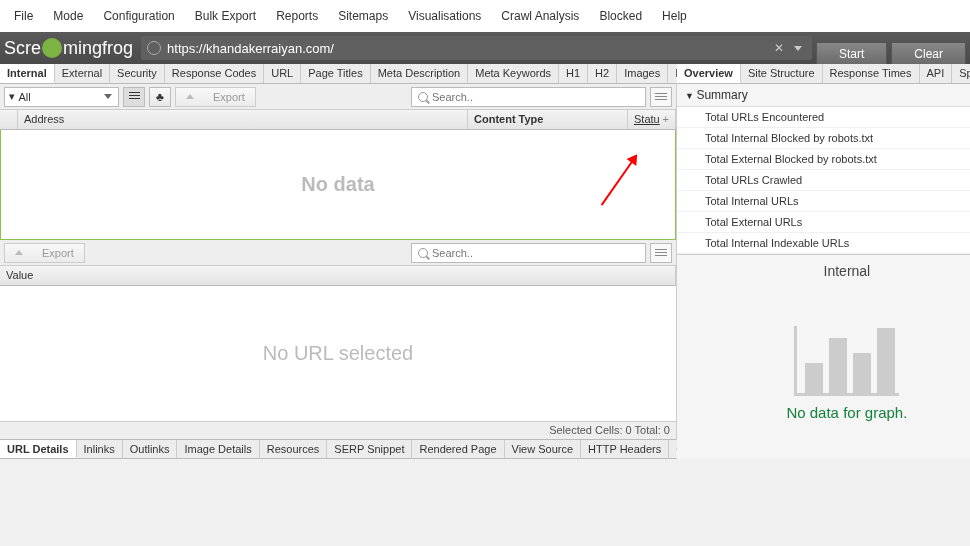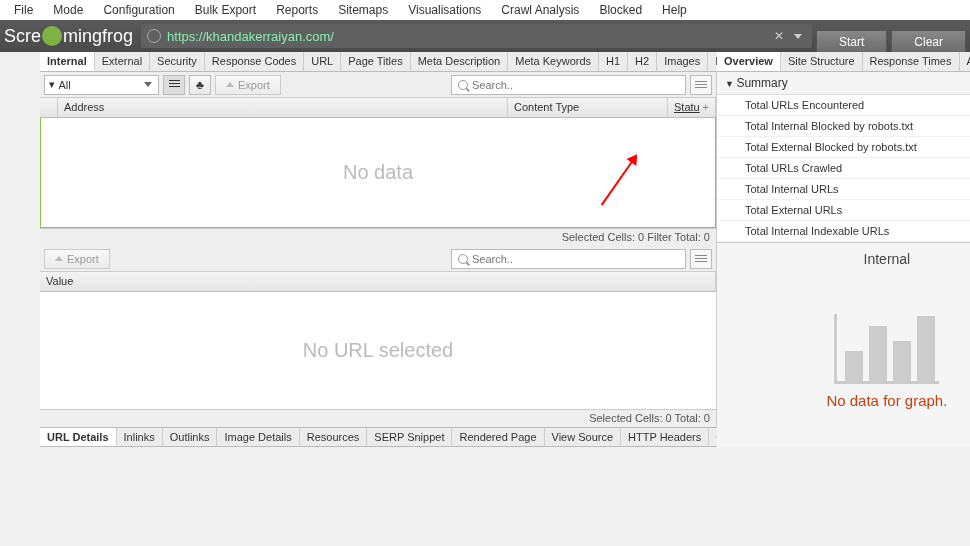--- a/index.html
+++ b/index.html
@@ -1,67 +1,67 @@
 <!DOCTYPE html>
 <html><head>
 <meta charset="utf-8">
 <style>
 * { margin:0; padding:0; box-sizing:border-box; font-family:Arial,sans-serif; }
 body { width:970px; height:546px; background:#f0f0f0; overflow:hidden; font-size:12px; color:#333; }
-.menubar { height:20px; background:#fff; display:flex; align-items:center; padding:4px 4px; gap:0; font-size:12px; }
+.menubar { height:20px; background:#fff; display:flex; align-items:center; padding:16px 4px; gap:0; font-size:12px; }
 .menubar span { padding:2px 10px; cursor:pointer; }
 .toolbar { height:32px; background:linear-gradient(#5a5a5a,#4a4a4a); display:flex; align-items:center; padding:0 4px; gap:4px; }
 .logo { color:#fff; font-size:18px; font-weight:400; letter-spacing:0; display:flex; align-items:center; padding:0 4px 0 0; }
 .logo b { font-weight:400; }
 .logo-icon { width:20px; height:20px; background:#7cb342; border-radius:50%; margin:0 1px; display:inline-block; position:relative; }
 .url-wrap { flex:1; display:flex; align-items:center; background:#606060; border-radius:2px; height:24px; padding:0 6px; color:#ddd; }
 .globe-icon { width:14px; height:14px; border:1.5px solid #aaa; border-radius:50%; margin-right:6px; position:relative; }
-.url-input { flex:1; background:transparent; border:none; color:#86efac; font-size:13px; outline:none; }
+.url-input { flex:1; background:transparent; border:none; color:#ffffff; font-size:13px; outline:none; }
 .url-x { color:#ccc; margin:0 6px; cursor:pointer; }
 .url-dd { width:0; height:0; border-left:4px solid transparent; border-right:4px solid transparent; border-top:5px solid #ccc; margin:0 4px; cursor:pointer; }
 .tbtn { height:24px; padding:0 22px; background:linear-gradient(#888,#6a6a6a); border:1px solid #555; color:#fff; font-size:12px; cursor:pointer; border-radius:1px;margin-top:12px; }
 .mode-ind { height:24px; flex:0 0 212px; background:#fff; border:1px solid #ccc; display:flex; align-items:center; justify-content:center; font-size:12px; }
-.main { display:flex; height:395px;margin-left:40px; }
+.main { display:flex; height:395px; }
 .left { width:677px; display:flex; flex-direction:column; border-right:1px solid #ccc; }
 .right { flex:1; display:flex; flex-direction:column; background:#f5f5f5; }
 .tabs, .rtabs, .btabs { display:flex; background:#e8e8e8; border-bottom:1px solid #bbb; font-size:11px; height:20px; }
 .tab, .rtab, .btab { padding:3px 7px; border-right:1px solid #ccc; background:#ececec; cursor:pointer; white-space:nowrap; }
 .tab.active, .rtab.active, .btab.active { background:#fff; border-bottom:1px solid #fff; font-weight:bold; position:relative; top:0; }
 .tab-dd { width:16px; display:flex; align-items:center; justify-content:center; }
 .tab-dd::after { content:''; border-left:4px solid transparent; border-right:4px solid transparent; border-top:5px solid #666; }
 .filter-row { height:26px; display:flex; align-items:center; padding:2px 4px; gap:4px; background:#eee; border-bottom:1px solid #ccc; }
 .filter-sel { width:115px; height:20px; border:1px solid #bbb; background:#fff; display:flex; align-items:center; padding:0 4px; font-size:11px; position:relative; }
 .filter-sel .fi { margin-right:4px; }
 .filter-sel::after { content:''; position:absolute; right:6px; border-left:4px solid transparent; border-right:4px solid transparent; border-top:5px solid #666; }
 .icon-btn { width:22px; height:20px; border:1px solid #bbb; background:linear-gradient(#fafafa,#e8e8e8); display:flex; align-items:center; justify-content:center; cursor:pointer; }
 .icon-btn.active { background:#ddd; }
 .list-icon { width:11px; height:9px; background:repeating-linear-gradient(#333,#333 1px,transparent 1px,transparent 3px); }
-.export-btn { height:20px; padding:0 10px; border:1px solid #ccc; background:linear-gradient(#f8f8f8,#ebebeb); color:#999; font-size:11px; display:flex; align-items:center; gap:4px; cursor:pointer; }
+.export-btn { height:20px; padding:0 10px; border:1px solid #ccc; background:linear-gradient(#f8f8f8,#ebebeb); color:#999; font-size:11px; display:flex; align-items:center; gap:19px; cursor:pointer; }
 .up-icon { width:0; height:0; border-left:4px solid transparent; border-right:4px solid transparent; border-bottom:5px solid #bbb; }
 .search-wrap { flex:1; height:20px; border:1px solid #bbb; background:#fff; display:flex; align-items:center; padding:0 6px; margin-left:4px; }
 .mag-icon { width:10px; height:10px; border:1.5px solid #999; border-radius:50%; position:relative; margin-right:4px; }
 .mag-icon::after { content:''; position:absolute; width:4px; height:1.5px; background:#999; transform:rotate(45deg); bottom:-2px; right:-3px; }
 .search-input { flex:1; border:none; outline:none; font-size:11px; color:#999; }
 .opt-btn { width:22px; height:20px; border:1px solid #bbb; background:#f8f8f8; display:flex; align-items:center; justify-content:center; }
 .opt-icon { width:12px; height:8px; background:repeating-linear-gradient(#888,#888 1px,transparent 1px,transparent 3px); position:relative; }
 .grid-head { height:20px; background:linear-gradient(#f4f4f4,#e4e4e4); border-bottom:1px solid #bbb; display:flex; font-size:11px; }
 .gh-cell { padding:3px 6px; border-right:1px solid #ccc; }
-.gh1 { width:18px; } .gh2 { flex:1; } .gh3 { width:160px; } .gh4 { width:48px;text-decoration:underline; }
+.gh1 { width:18px; } .gh2 { flex:1; } .gh3 { width:160px;font-weight:bold; } .gh4 { width:48px;text-decoration:underline; }
 .plus { float:right; color:#888; }
-.grid-body { flex:1; background:#fff; display:flex; align-items:center; justify-content:center; color:#bbb; font-size:20px; border:1px solid #8bc34a; border-top:none; }
+.grid-body { flex:1; background:#fff; display:flex; align-items:center; justify-content:center; color:#bbb; font-size:20px; border:1px solid #8bc34a; border-top:none;font-weight:bold; }
 .grid-body2 { flex:1; background:#fff; display:flex; align-items:center; justify-content:center; color:#bbb; font-size:20px; }
 .status-row { height:18px; background:#eee; border-top:1px solid #ccc; text-align:right; padding:2px 6px; font-size:11px; color:#555; }
 .btabs { border-top:1px solid #bbb; }
 .summary-head { padding:4px 8px; font-size:12px; background:#f5f5f5; border-bottom:1px solid #ddd; }
 .summary-head::before { content:'▼ '; font-size:9px; }
 .summary-list { background:#fff; font-size:11px; }
 .summary-item { padding:4px 8px 4px 28px; border-bottom:1px solid #f0f0f0; }
 .chart-area { flex:1; display:flex; flex-direction:column; align-items:center; justify-content:center; border-top:1px solid #ccc; }
 .chart-title { padding:8px; font-size:14px; color:#444; }
-.chart-ph { flex:1; display:flex; flex-direction:column; align-items:center; justify-content:center; color:#c2410c; }
+.chart-ph { flex:1; display:flex; flex-direction:column; align-items:center; justify-content:center; color:#15803d; }
 .bars { display:flex; align-items:flex-end; gap:6px; height:70px; margin-bottom:8px; border-left:3px solid #ccc; border-bottom:3px solid #ccc; padding:0 4px 0 8px;}
 .bar { width:18px; background:#ccc; }
 .arrow { position:absolute; left:576px; top:155px; width:60px; height:2px; background:red; transform:rotate(-55deg); transform-origin:right; }
 .arrow::after { content:''; position:absolute; right:-2px; top:-5px; border-left:10px solid red; border-top:6px solid transparent; border-bottom:6px solid transparent; }
 </style>
 </head>
 <body>
 
 <div class="menubar">
     <span>File</span>
@@ -134,21 +134,20 @@
           <span class="opt-icon"></span>
         </div>
     </div>
     <div class="grid-head">
       <div class="gh-cell gh1"></div>
       <div class="gh-cell gh2">Address</div>
       <div class="gh-cell gh3">Content Type</div>
       <div class="gh-cell gh4"><span>Statu</span><span class="plus">+</span></div>
     </div>
     <div class="grid-body" style="height:110px;flex:0 0 110px">No data</div>
-    <div class="status-row">Selected Cells: 0  Filter Total: 0</div>
 
     <div class="filter-row">
       <div class="export-btn">
           <span class="up-icon"></span>
           <span>Export</span>
         </div>
       <div style="flex:1"></div>
       <div class="search-wrap" style="flex:0 0 235px">
           <span class="mag-icon"></span>
           <input class="search-input" placeholder="Search.." style="">

